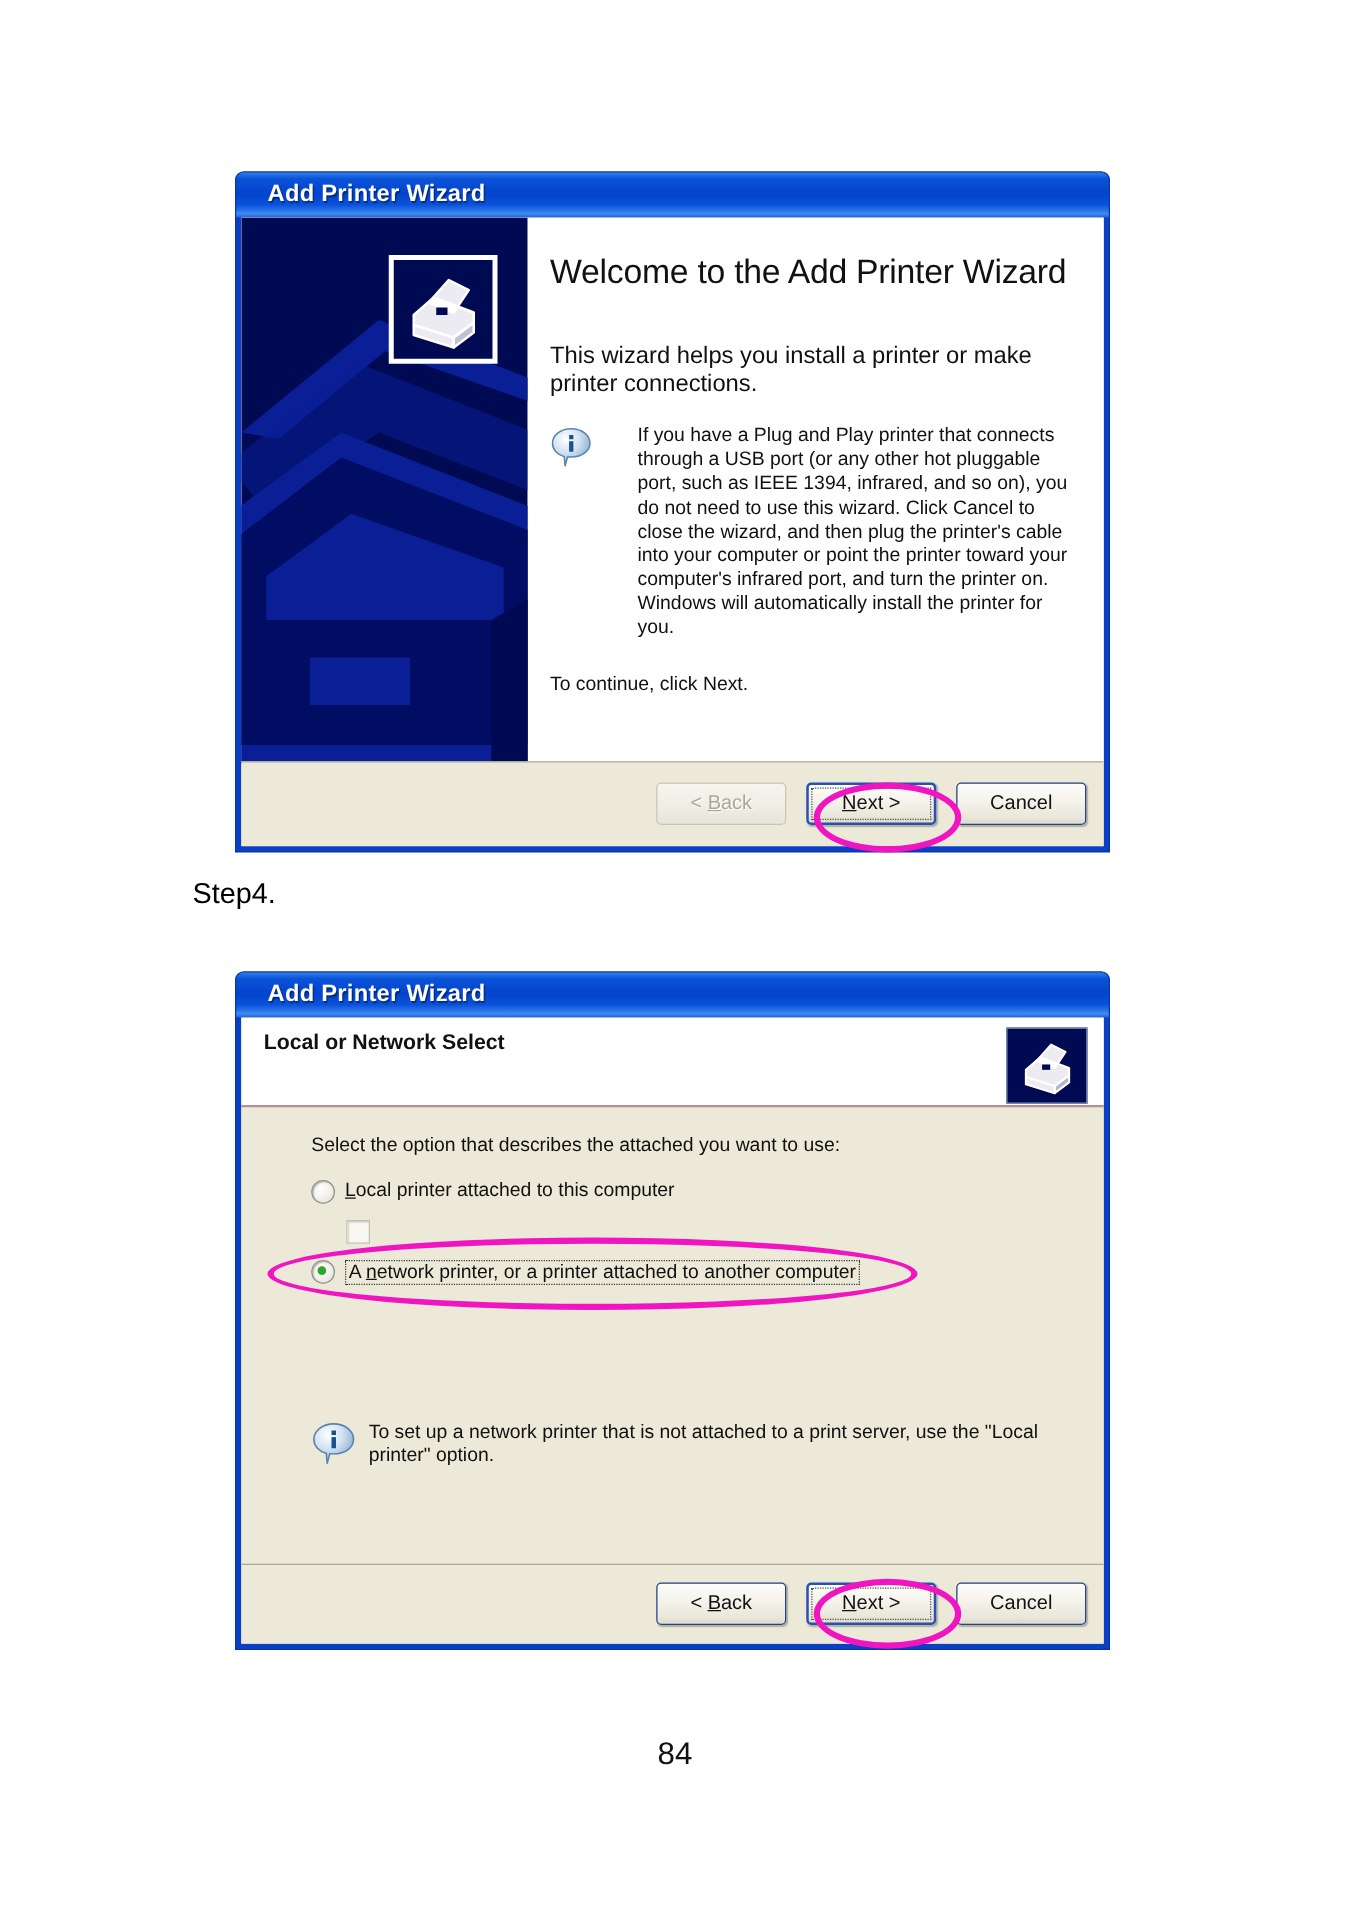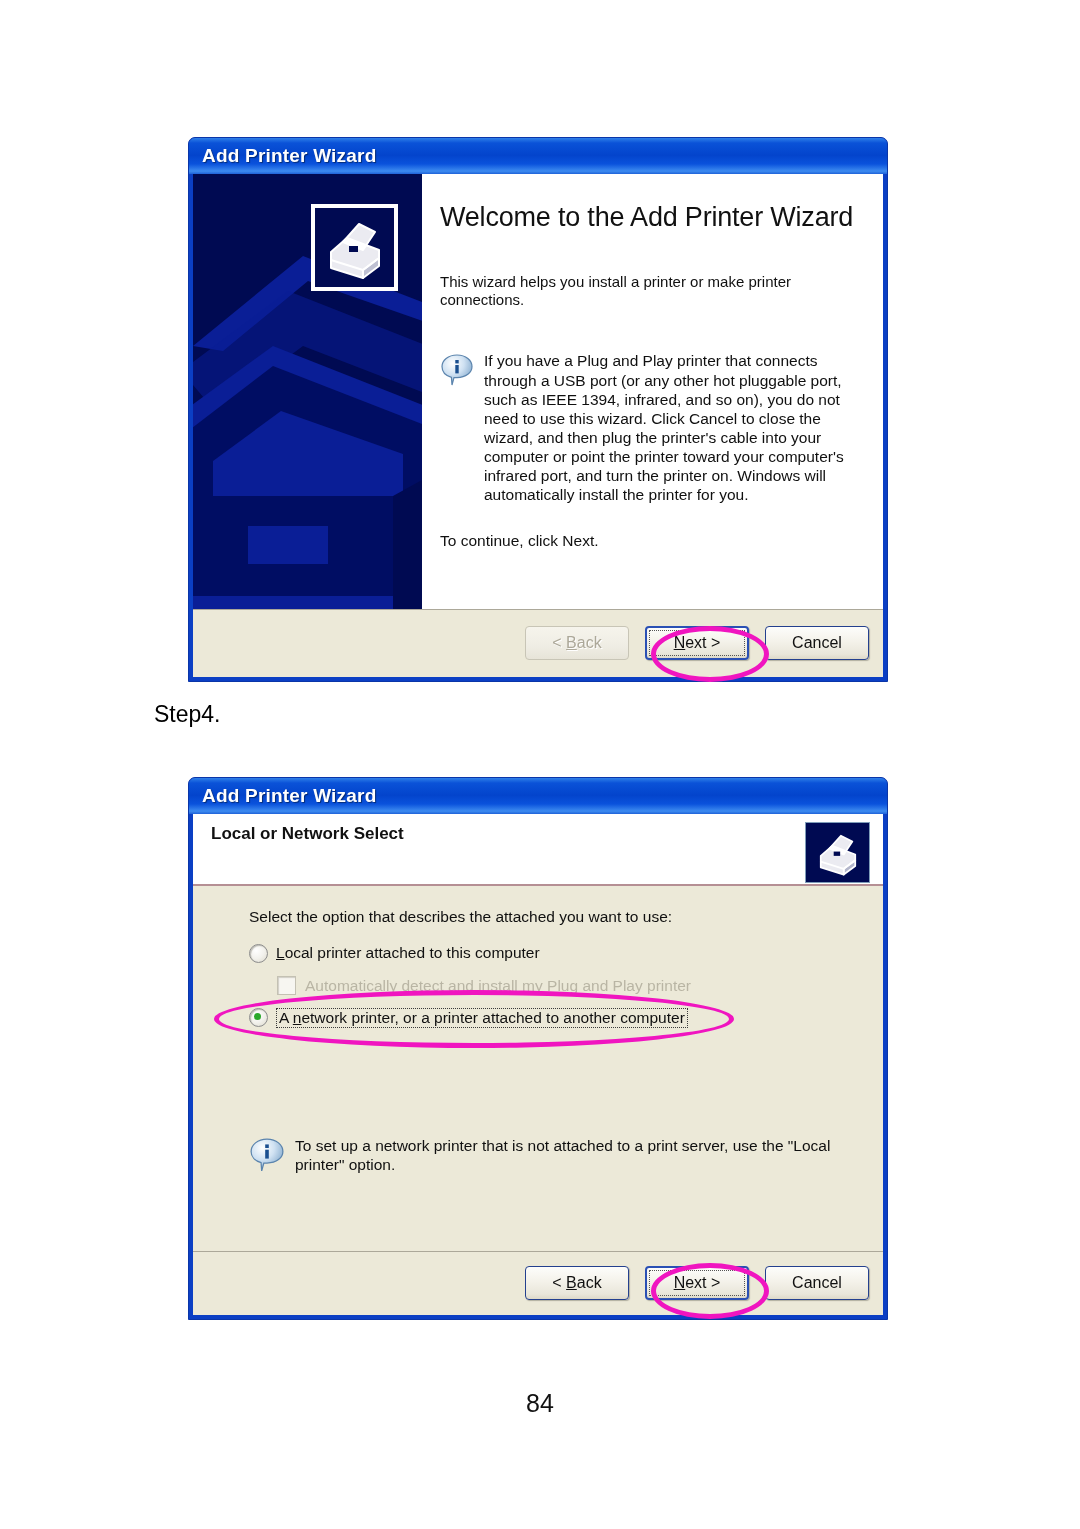--- a/index.html
+++ b/index.html
@@ -17,21 +17,21 @@
     background:#0b3fc4;
     border:1px solid #0a35a8;
     box-sizing:border-box;
     border-radius:7px 7px 0 0;
   }
   .titlebar{
     height:36px;
     border-radius:6px 6px 0 0;
     background:linear-gradient(to bottom,#2f7fe8 0%,#0a52d8 14%,#0344cc 48%,#0a52dc 72%,#3d8bf0 92%,#1f62d8 100%);
     display:flex;align-items:center;
-    padding-left:13px;
+    padding-left:25px;
     box-sizing:border-box;
   }
   .title-text{
     color:#ffffff;
     font-size:19px;
     font-weight:bold;
     letter-spacing:.2px;
     text-shadow:1px 1px 1px rgba(0,0,0,.45);
     white-space:nowrap;
   }
@@ -64,23 +64,23 @@
   .side-icon .inner{width:100%;height:100%;background:#000a52;display:flex;align-items:center;justify-content:center;}
   .w1-content{flex:1;padding:28px 18px 0 18px;box-sizing:border-box;}
   .w1-head{
     font-size:27px;color:#111;
     line-height:1.14;
     margin:0 0 26px 0;
     font-weight:normal;
     letter-spacing:-.2px;
   }
   .bodytext{
-    font-size:15px;color:#101010;line-height:1.22;margin-top:40px;
-  }
-  .note-row{display:flex;margin-top:42px;}
+    font-size:19px;color:#101010;line-height:1.22;margin-top:40px;
+  }
+  .note-row{display:flex;margin-top:20px;gap:26px;}
   .note-icon{width:44px;flex:none;padding-top:2px;}
   .note-text{font-size:15.5px;color:#101010;line-height:1.235;}
   .w1-continue{margin-top:28px;font-size:15.5px;color:#101010;}
 
   
   .footer{
     position:absolute;left:0;right:0;bottom:0;
     background:#ece9d8;
     display:flex;align-items:center;justify-content:flex-end;
     padding-right:14px;box-sizing:border-box;
@@ -310,21 +310,20 @@
 
       <div class="opt-intro">Select the option that describes the attached you want to use:</div>
 
       <div class="radio-row" style="left:56px;top:58px;">
         <div class="radio"></div>
         <div class="radio-label"><u>L</u>ocal printer attached to this computer</div>
       </div>
 
       <div class="check-row" style="left:84px;top:90px;">
         <div class="checkbox"></div>
-        <div class="check-label">Automatically detect and install my Plug and Play printer</div>
       </div>
 
       <div class="radio-row" style="left:56px;top:122px;">
         <div class="radio checked"></div>
         <div class="radio-label focus-dotted"><span>A </span><u>n</u>etwork printer, or a printer attached to another computer</div>
       </div>
 
       <div class="w2-note" style="top:250px;">
         <div class="n-icon">
           <svg width="36" height="36" viewBox="0 0 34 34">

